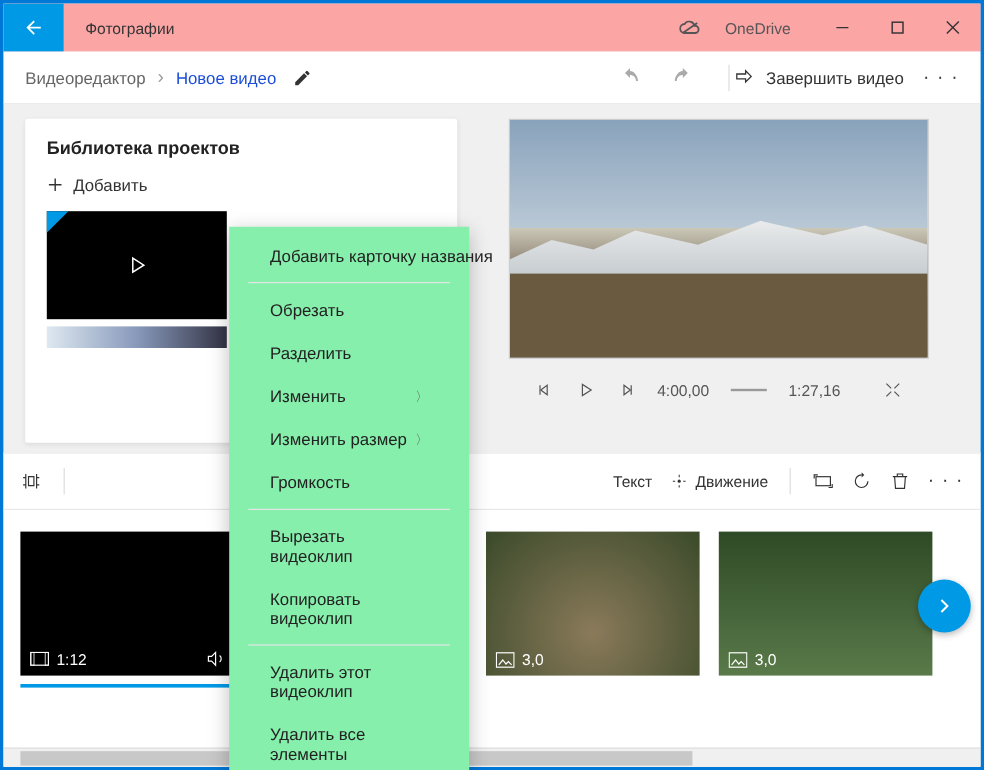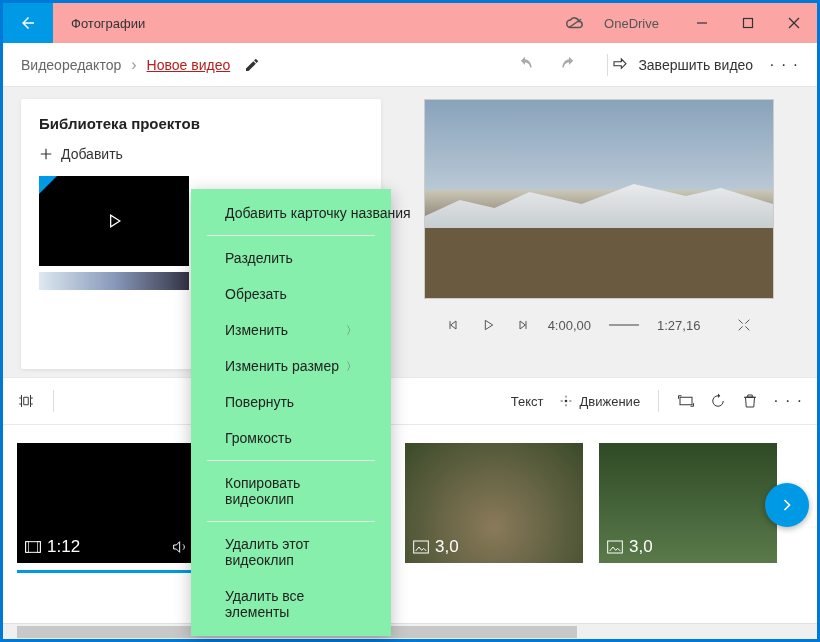--- a/index.html
+++ b/index.html
@@ -10,21 +10,21 @@
   .back-btn { width: 50px; height: 40px; background: #0099e5; display: flex; align-items: center; justify-content: center; color: #fff; }
   .title-text { margin-left: 18px; font-size: 13px; color: #333; flex: 0 0 auto; }
   .titlebar-spacer { flex: 1; }
   .onedrive { display: flex; align-items: center; gap: 20px; color: #555; font-size: 13px; margin-right: 20px; }
   .win-controls { display: flex; }
   .win-btn { width: 46px; height: 40px; display: flex; align-items: center; justify-content: center; color: #333; }
 
   .secondbar { height: 44px; background: #fff; display: flex; align-items: center; padding: 0 18px; border-bottom: 1px solid #e5e5e5; }
   .bc-item { font-size: 14px; color: #666; }
   .bc-sep { margin: 0 10px; color: #999; }
-  .bc-current { color: #b91c1c; font-weight: 500; text-decoration: underline; }
+  .bc-current { color: #1d4ed8; font-weight: 500; }
   .pencil { margin-left: 14px; color: #333; }
   .secondbar-spacer { flex: 1; }
   .histbtns { display: flex; gap: 24px; color: #888; margin-right: 24px; }
   .finish-btn { display: flex; align-items: center; gap: 10px; color: #333; font-size: 14px; margin-right: 16px; }
   .more-dots { color: #333; font-size: 16px; letter-spacing: 1px; }
 
   .content { flex: 1; display: flex; flex-direction: column; background: #f0f0f0; position: relative; }
 
   .upper { display: flex; padding: 12px 18px 8px 18px; gap: 18px; height: 290px; }
 
@@ -45,21 +45,21 @@
   .time-sep { width: 30px; height: 2px; background: #999; display: inline-block; }
 
   .toolbar { height: 48px; background: #fff; display: flex; align-items: center; padding: 0 14px; gap: 14px; border-top: 1px solid #e8e8e8; border-bottom: 1px solid #e8e8e8; font-size: 13px; color: #333; }
   .tool-sep { width: 1px; height: 22px; background: #ddd; margin: 0 4px; }
   .tool-spacer { flex: 1; }
   .tool-btn { display: flex; align-items: center; gap: 6px; }
 
   .storyboard { flex: 1; background: #fff; padding: 18px 14px 8px 14px; display: flex; gap: 16px; position: relative; overflow: hidden; }
   .clip { width: 178px; height: 120px; position: relative; background: #333; flex-shrink: 0; }
   .clip.black { background: #000; }
-  .clip-info { position: absolute; bottom: 6px; left: 8px; right: 8px; display: flex; align-items: center; justify-content: space-between; color: #fff; font-size: 17px; }
+  .clip-info { position: absolute; bottom: 6px; left: 8px; right: 8px; display: flex; align-items: center; justify-content: space-between; color: #fff; font-size: 13px; }
   .clip-info-left { display:flex; align-items:center; gap:6px; }
   .underline-active { position:absolute; bottom:-10px; left:0; right:0; height:3px; background:#0099e5; }
   .flowers { background: linear-gradient(#3b5a2e 30%,#7a5a9a 60%,#4a6a3a); }
   .road { background: radial-gradient(circle at 50% 70%,#8a7a5a,#3a4a2a); }
   .grass { background: linear-gradient(#2e4a26,#5a7a4a); }
   .next-fab { position: absolute; right: 8px; top: 58px; width: 44px; height: 44px; border-radius: 50%; background: #0099e5; display: flex; align-items: center; justify-content: center; color: #fff; box-shadow: 0 2px 6px rgba(0,0,0,0.3); }
 
   .hscroll { height: 16px; background: #f0f0f0; border-top: 1px solid #e0e0e0; position: relative; }
   .hscroll-thumb { position: absolute; left: 14px; top: 2px; height: 12px; width: 560px; background: #c8c8c8; }
 
@@ -302,40 +302,40 @@
     <div class="hscroll">
       <div class="hscroll-thumb"></div>
     </div>
 
     <div class="context-menu">
       <div class="ctx-item nowrap">
           <span>Добавить карточку названия</span>
         </div>
       <div class="ctx-sep"></div>
       <div class="ctx-item">
+          <span>Обрезать</span>
+        </div>
+      <div class="ctx-item">
           <span>Разделить</span>
-        </div>
-      <div class="ctx-item">
-          <span>Обрезать</span>
         </div>
       <div class="ctx-item">
           <span>Изменить</span>
           <span class="chev-r">〉</span>
         </div>
       <div class="ctx-item">
           <span>Изменить размер</span>
           <span class="chev-r">〉</span>
         </div>
       <div class="ctx-item">
-          <span>Повернуть</span>
-        </div>
-      <div class="ctx-item">
           <span>Громкость</span>
         </div>
       <div class="ctx-sep"></div>
+      <div class="ctx-item">
+          <span>Вырезать видеоклип</span>
+        </div>
       <div class="ctx-item">
           <span>Копировать видеоклип</span>
         </div>
       <div class="ctx-sep"></div>
       <div class="ctx-item">
           <span>Удалить этот видеоклип</span>
         </div>
       <div class="ctx-item">
           <span>Удалить все элементы</span>
         </div>

